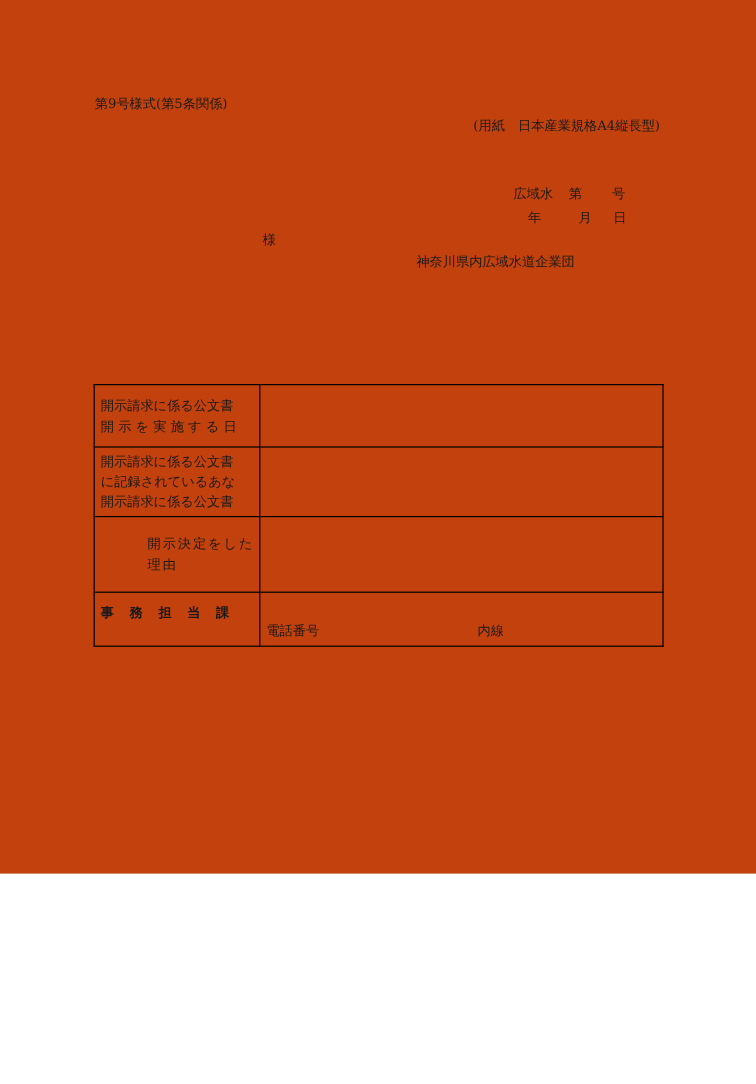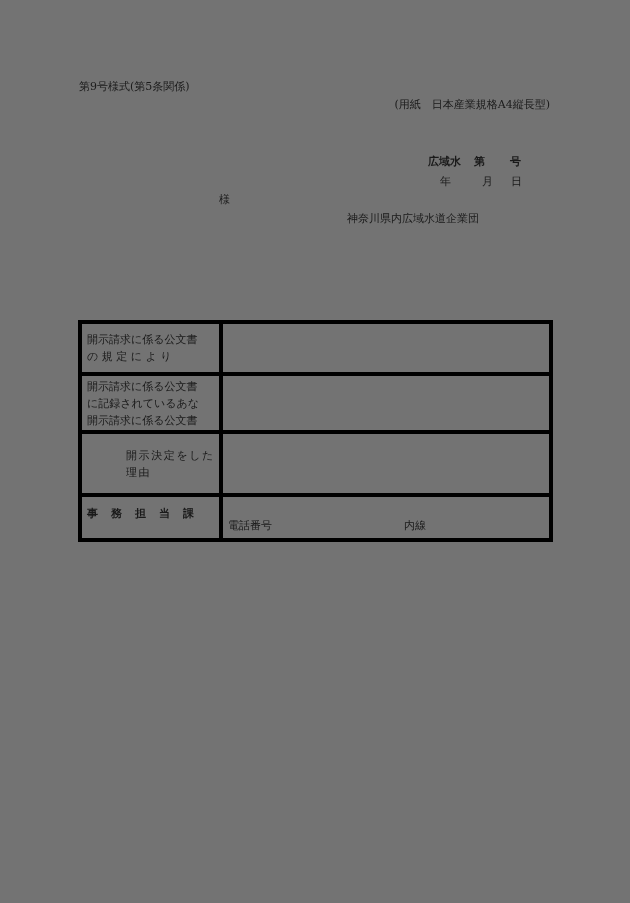--- a/index.html
+++ b/index.html
@@ -12,29 +12,29 @@
       height: 903px;
       position: relative;
       overflow: hidden;
       font-family: "DejaVu Serif", "Liberation Serif", serif;
       color: #1a1a1a;
       font-size: 11px;
     }
     .page {
       position: absolute;
       left: 0; top: 0;
-      width: 630px; height: 903px;
-      background: #737373;
+      width: 630px; height: 728px;
+      background: #c2410c;
     }
     .abs { position: absolute; white-space: nowrap; line-height: 14px; }
 
     .form-no { left: 79px; top: 80px; }
     .paper-note { right: 80px; top: 98px; }
     .doc-title { left: 225px; top: 137px; }
-    .ref-line { left: 428px; top: 155px; font-weight: bold; }
+    .ref-line { left: 428px; top: 155px; }
     .ref-line span { display: inline-block; }
     .date-line { left: 440px; top: 175px; }
     .date-line span { display: inline-block; }
     .addressee { left: 219px; top: 193px; }
     .org-name { left: 347px; top: 212px; }
     .title-line { left: 358px; top: 231px; }
     .title-line span { display: inline-block; }
 
     .body-text {
       position: absolute;
@@ -49,21 +49,21 @@
 
     table.info-table {
       position: absolute;
       left: 78px;
       top: 320px;
       width: 475px;
       border-collapse: collapse;
       table-layout: fixed;
     }
     table.info-table td {
-      border: 4px solid #000000;
+      border: 1px solid #000000;
       padding: 0;
       vertical-align: middle;
     }
     td.label-cell {
       width: 128px;
       padding: 0 4px 0 5px !important;
       line-height: 17px;
     }
     td.value-cell {
       position: relative;
@@ -116,21 +116,21 @@
 
   <div class="abs org-name">神奈川県内広域水道企業団</div>
 
 
 
   <table class="info-table">
     <tbody>
         <tr class="row1">
       <td class="label-cell">
         <span class="label-inner">開示請求に係る公文書</span>
-        <span class="label-inner spread-mid">の規定により</span>
+        <span class="label-inner spread-mid">開示を実施する日</span>
       </td>
       <td class="value-cell"></td>
     </tr>
     <tr class="row2">
       <td class="label-cell">
         <span class="label-inner">開示請求に係る公文書</span>
         <span class="label-inner">に記録されているあな</span>
         <span class="label-inner">開示請求に係る公文書</span>
       </td>
       <td class="value-cell"></td>

